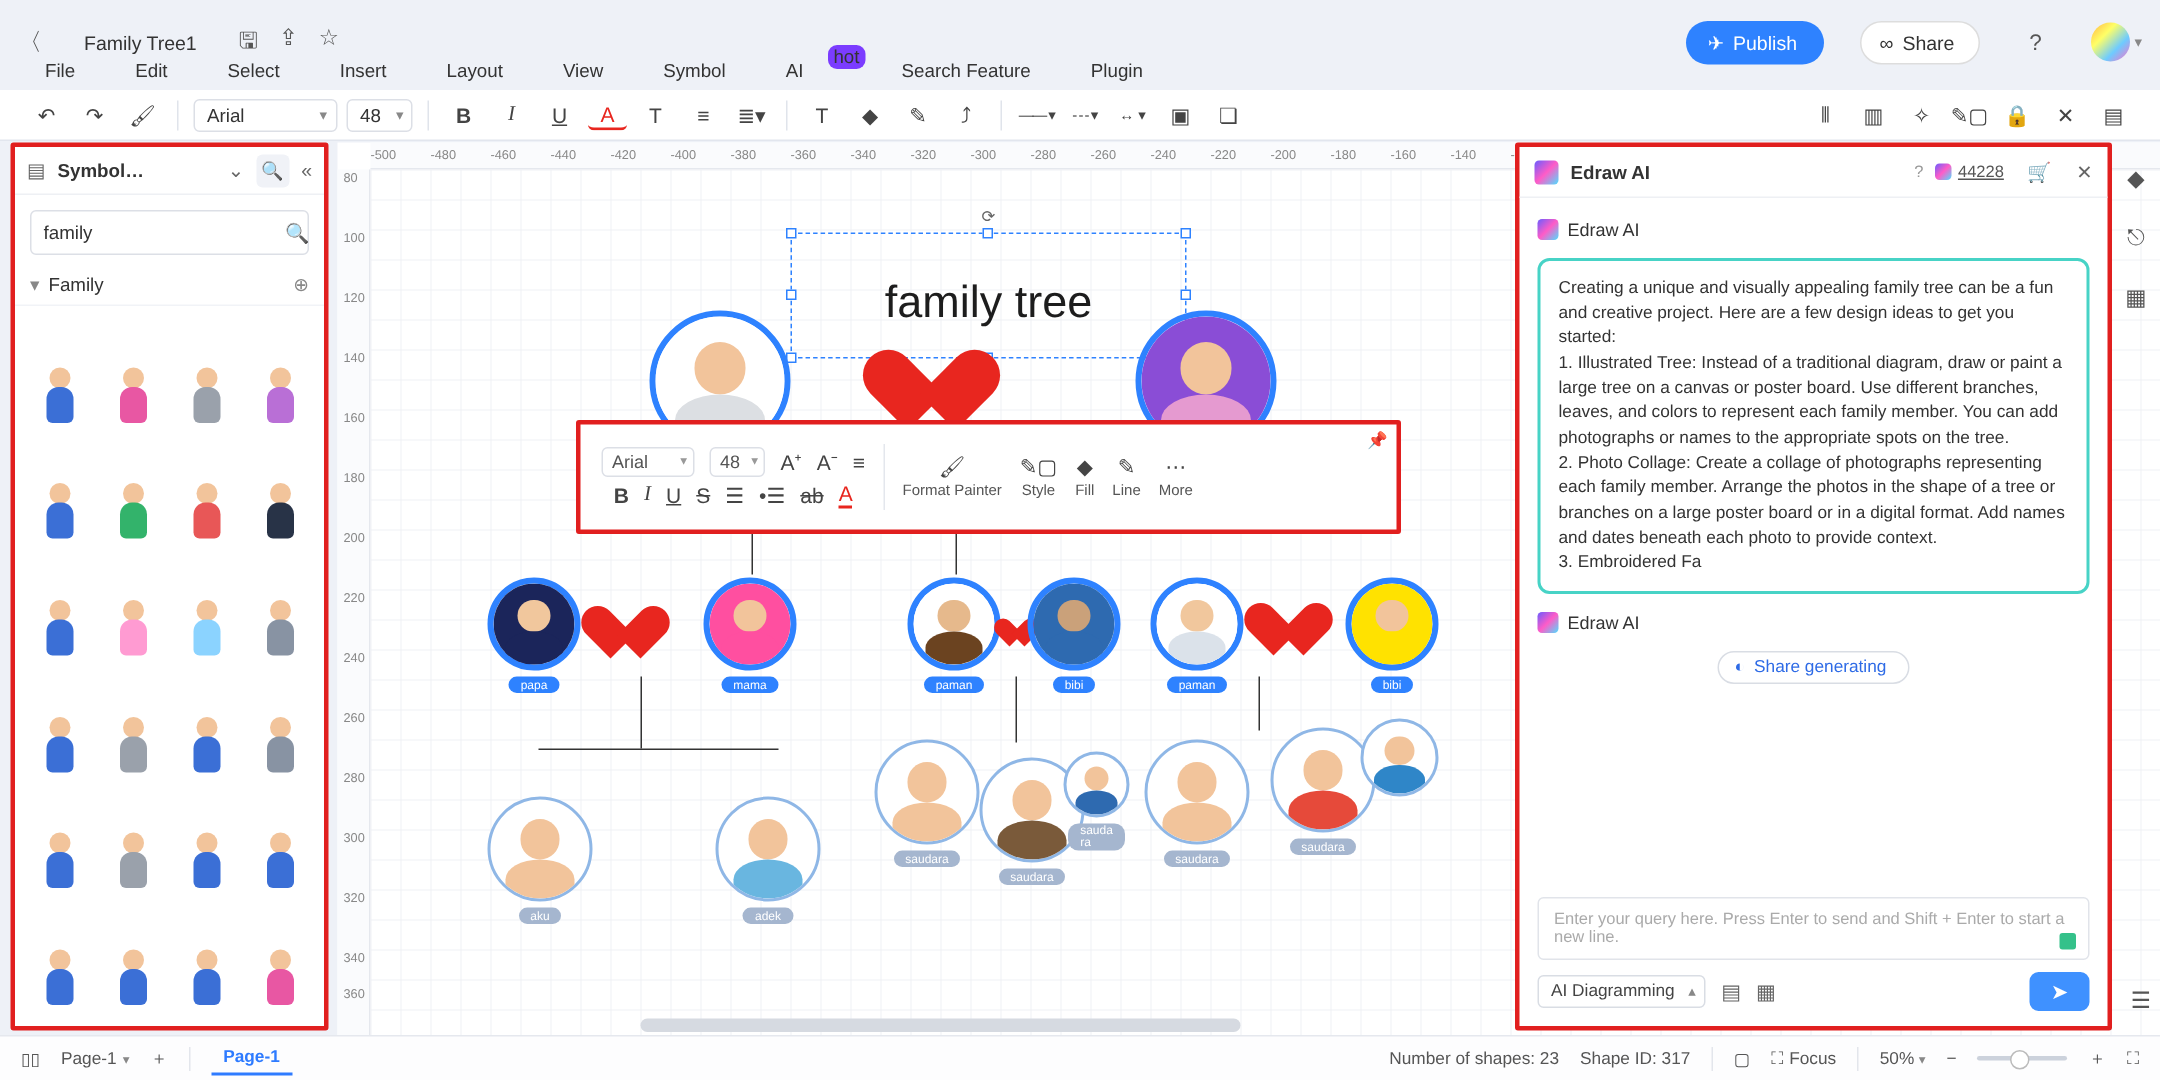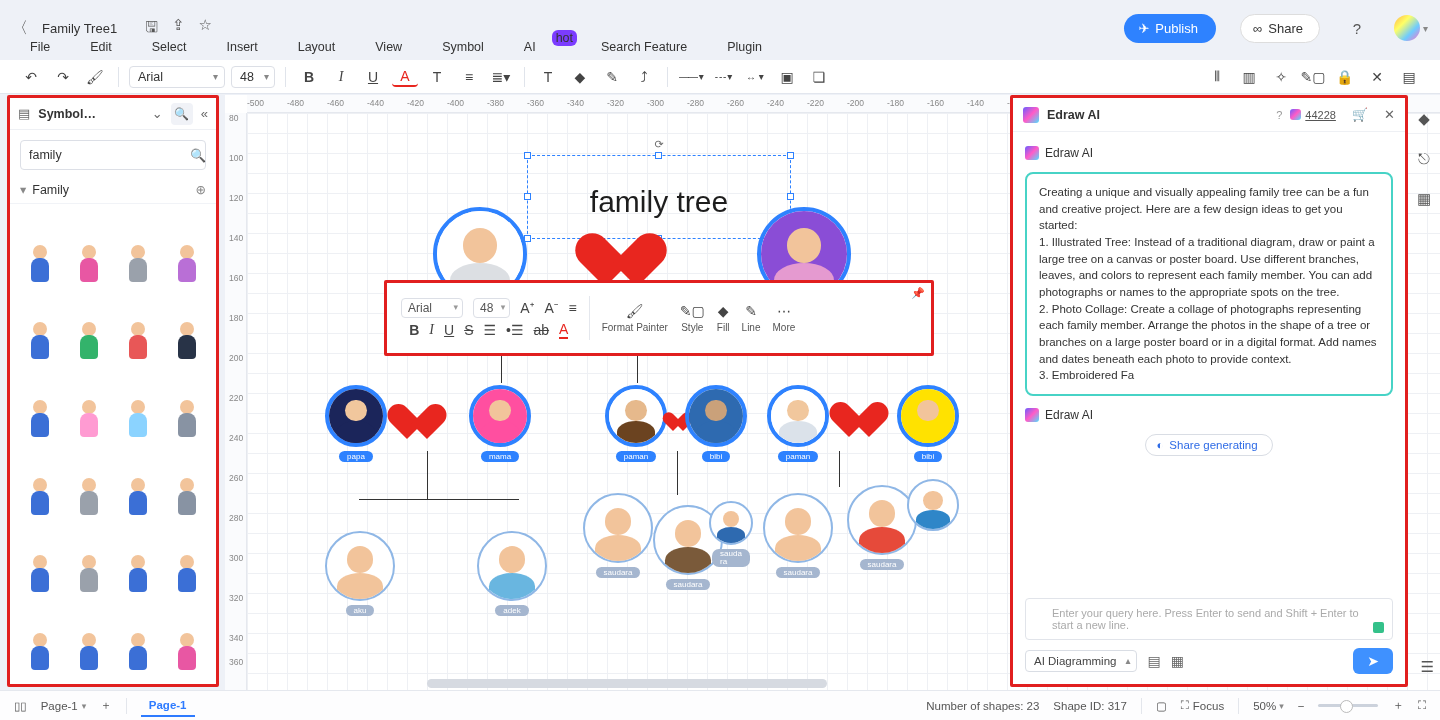--- a/index.html
+++ b/index.html
@@ -1,21 +1,21 @@
 <!DOCTYPE html>
 <html><head>
 <meta charset="utf-8">
 <style>
   * { box-sizing: border-box; margin: 0; padding: 0; font-family: -apple-system, BlinkMacSystemFont, "Segoe UI", Arial, sans-serif; }
   body { width: 1440px; height: 720px; overflow: hidden; background: #eef1f7; position: relative; }
 
   
   .header { height: 56px; display: flex; align-items: center; padding: 0 12px; gap: 14px; }
   .header .back-chevron { font-size: 16px; color: #555; cursor: pointer; }
-  .doc-title { font-size: 13px; color: #333; margin-left: 0; }
+  .doc-title { font-size: 13px; color: #333; margin-left: 14px; }
   .doc-icons { display: flex; gap: 14px; margin-left: 14px; }
   .doc-icons span { font-size: 15px; color: #555; cursor: pointer; }
   .spacer { flex: 1; }
   .publish-btn { background: #2e82ff; color: #fff; border: none; border-radius: 18px; padding: 7px 18px 7px 14px; font-size: 13px; display: flex; align-items: center; gap: 6px; cursor: pointer; }
   .share-btn { background: #fff; border: 1px solid #ddd; border-radius: 18px; padding: 6px 16px 6px 12px; font-size: 13px; display: flex; align-items: center; gap: 6px; cursor: pointer; margin-left: 10px; color: #333; }
   .top-right-icon { width: 26px; height: 26px; display: flex; align-items: center; justify-content: center; font-size: 15px; color: #555; margin-left: 10px; cursor: pointer; }
   .avatar { width: 26px; height: 26px; border-radius: 50%; background: linear-gradient(135deg,#ffb347,#ff6,#6ecbff,#ff6ec7); margin-left: 10px; }
   .avatar-wrap { display:flex; align-items:center; gap:3px; }
 
   
@@ -101,21 +101,21 @@
   .ai-hdr { height: 34px; display:flex; align-items:center; padding:0 10px; gap:8px; border-bottom:1px solid #eef0f4; }
   .ai-logo { width:16px; height:16px; background: linear-gradient(135deg,#6a5cff,#ff5cc7,#4ddfff); border-radius:3px; }
   .ai-hdr .t { font-size:12.5px; font-weight:600; color:#333; flex:1; }
   .ai-hdr .credits { font-size:11px; color:#555; display:flex; align-items:center; gap:4px;text-decoration:underline; }
   .ai-hdr .ic { font-size:13px; color:#666; cursor:pointer; margin-left:8px; }
   .ai-body { flex:1; padding: 14px 12px 6px 12px; overflow:hidden; display:flex; flex-direction:column; gap:12px; }
   .user-bubble { align-self:flex-end; background:#eaf2fb; color:#333; font-size:12px; padding:8px 14px; border-radius:8px; max-width: 260px; }
   .ai-name { display:flex; align-items:center; gap:6px; font-size:12px; color:#333; }
   .ai-msg { border:2px solid #47d3c6; border-radius:8px; padding:10px 12px; font-size:11.5px; line-height:1.45; color:#333; }
   .stop-btn { align-self:center; background:#fff; border:1px solid #d9dde4; border-radius:14px; padding:4px 14px 4px 10px; font-size:11.5px; color:#2e6be6; display:flex; gap:6px; align-items:center; cursor:pointer; }
-  .ai-input { margin: 20px 12px 0 12px; border:1px solid #e1e4ea; border-radius:4px; padding:8px 26px; font-size:11px; color:#aaa; min-height:38px; position:relative; }
+  .ai-input { margin: 20px 12px 0 12px; border:1px solid #e1e4ea; border-radius:4px; padding:8px 10px; font-size:11px; color:#aaa; min-height:38px; position:relative; }
   .ai-input .sq { position:absolute; right:8px; bottom:6px; width:11px; height:11px; background:#34c18a; border-radius:2px; }
   .ai-foot { display:flex; align-items:center; padding:8px 12px 10px 12px; gap:10px; }
   .ai-mode { border:1px solid #d9dde4; border-radius:4px; padding:4px 20px 4px 8px; font-size:11.5px; position:relative; color:#444; }
   .ai-mode::after{content:"▴";position:absolute;right:6px;top:4px;font-size:10px;color:#888;}
   .ai-foot .ic { font-size:14px; color:#666; cursor:pointer; }
   .send-btn { margin-left:auto; background:#3f91ff; color:#fff; border-radius:6px; width:40px; height:26px; display:flex; align-items:center; justify-content:center; font-size:14px; cursor:pointer; }
 
   
   .rside { position:absolute; top:110px; right:4px; width:24px; display:flex; flex-direction:column; gap:22px; align-items:center; }
   .rside span { font-size:15px; color:#555; cursor:pointer; }

